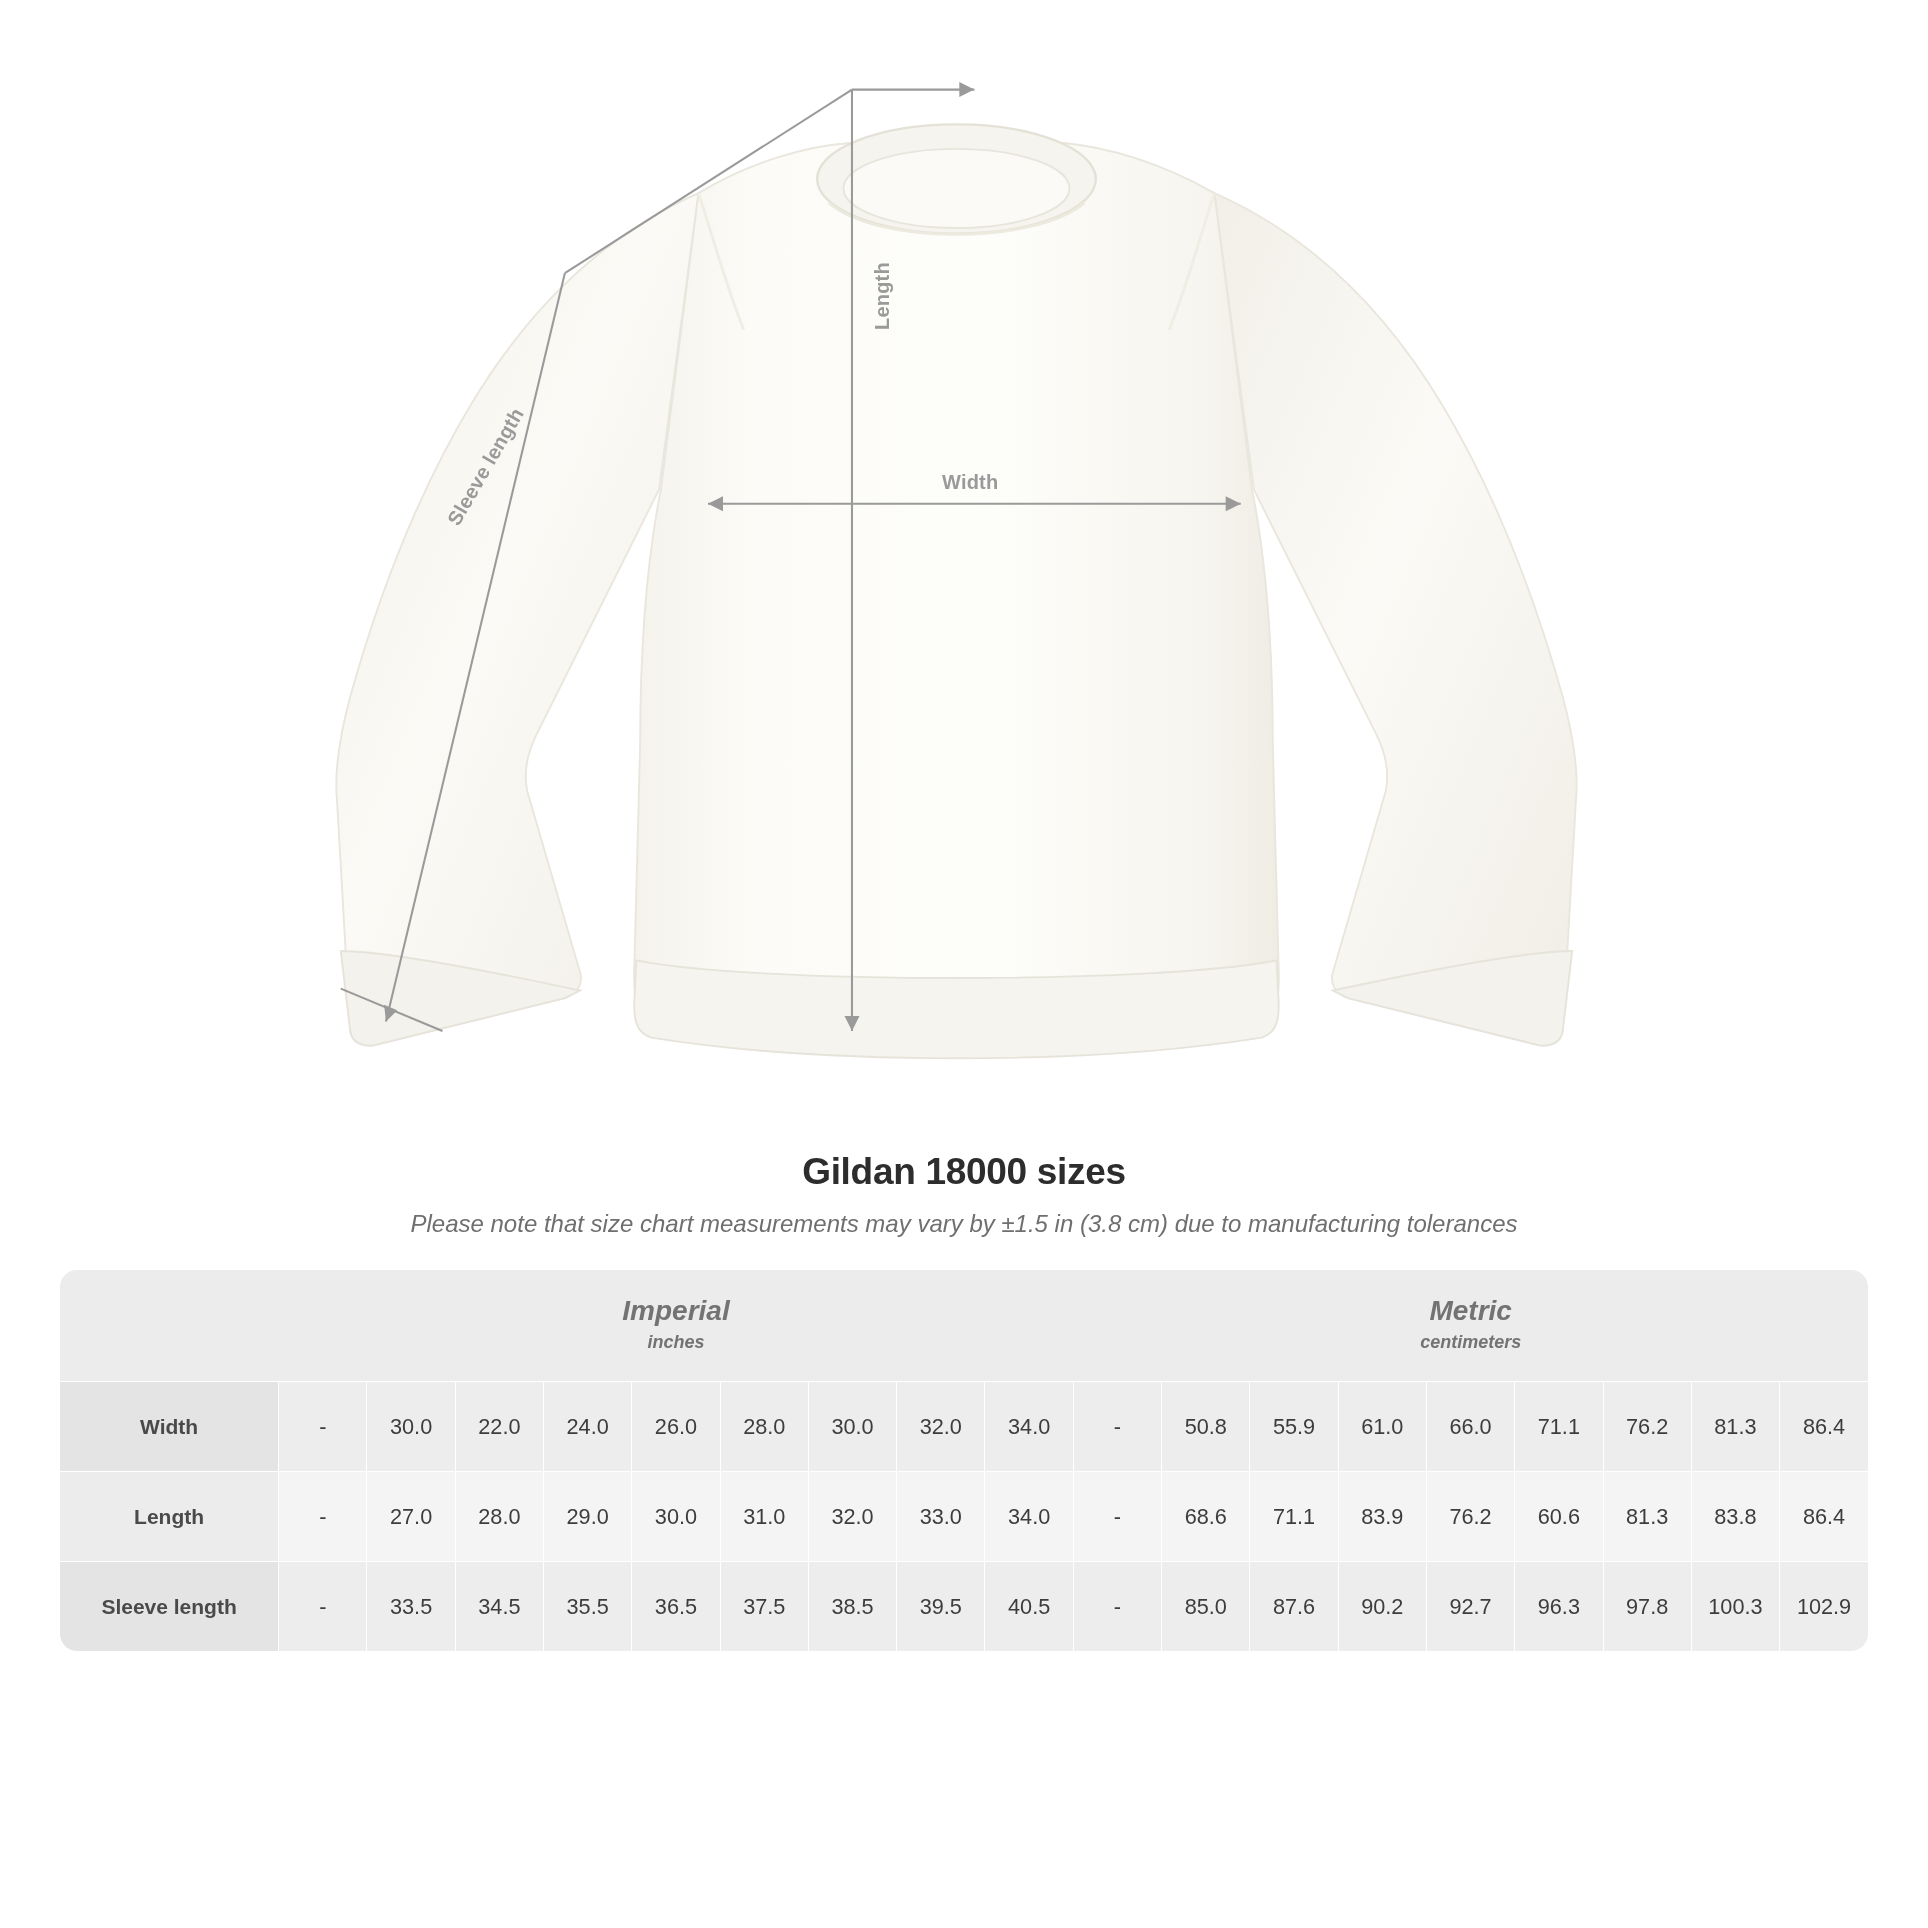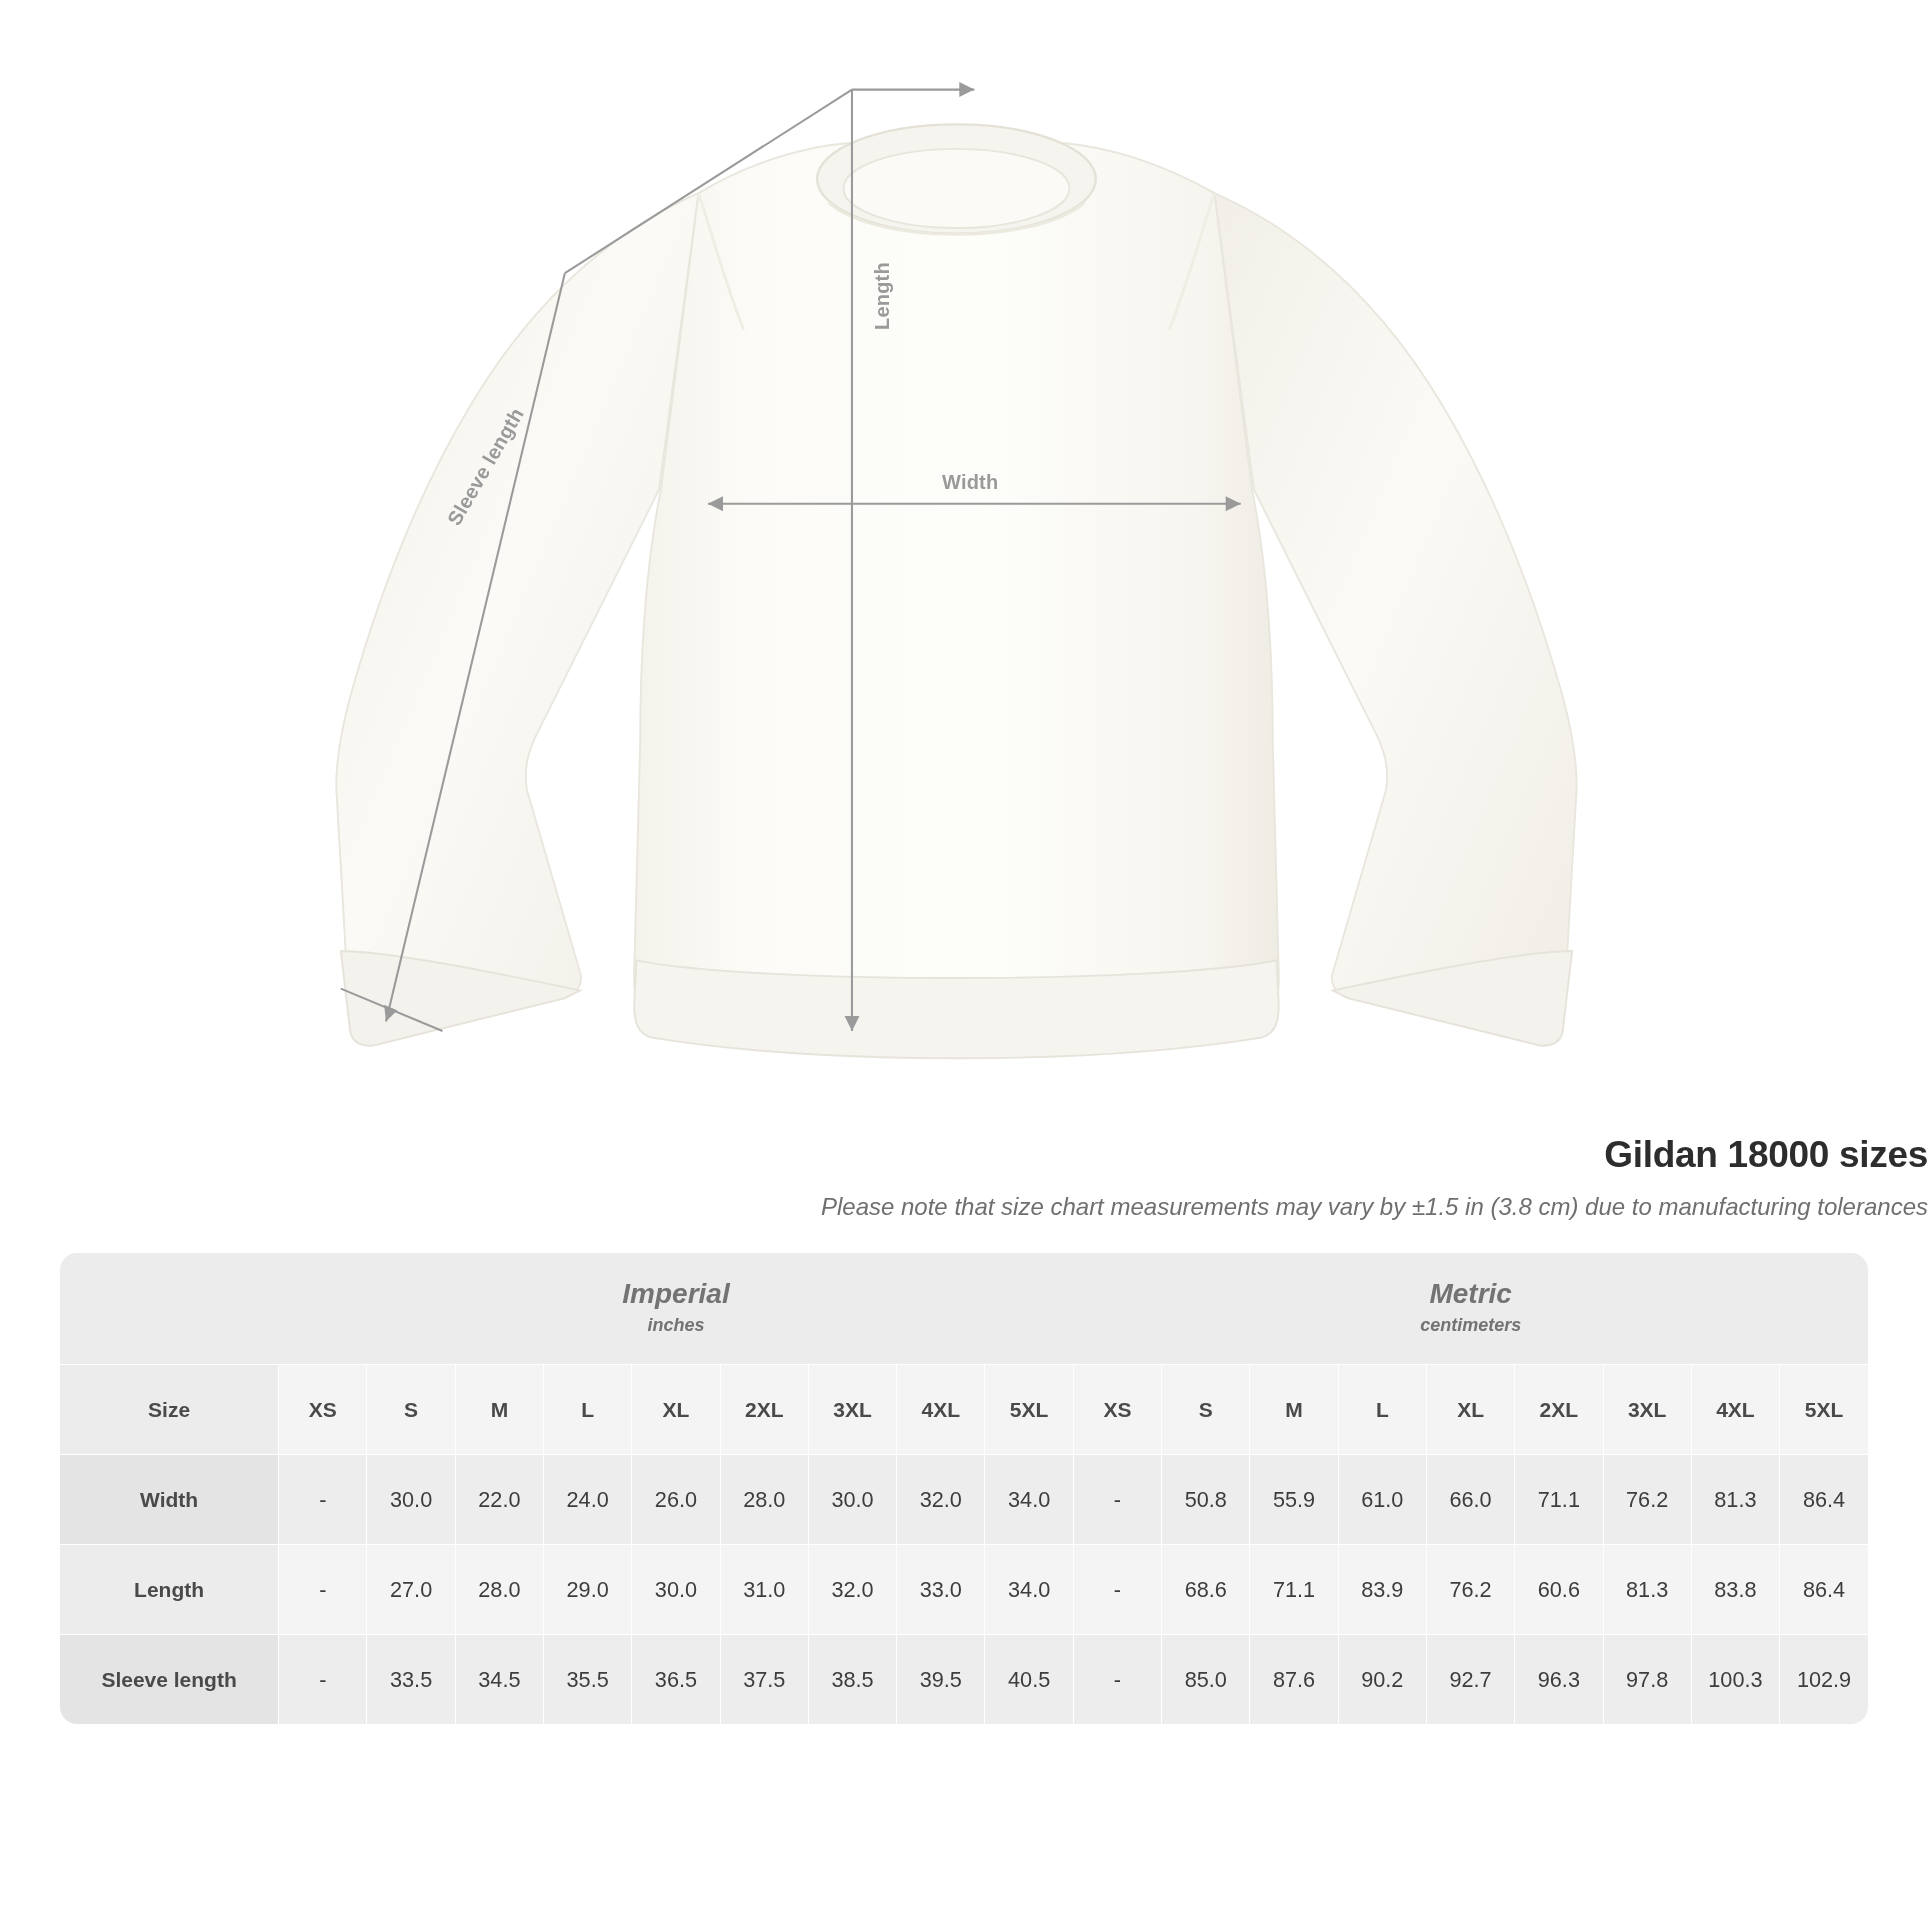--- a/index.html
+++ b/index.html
@@ -50,22 +50,22 @@
   }
   .meas-label.sleeve-label {
     left: 443px;
     top: 518px;
     transform: rotate(-60deg);
     transform-origin: left top;
   }
 
   
   .title-block {
-    text-align: right;
-    margin-top: 4px;
+    text-align: center;
+    margin-top: 21px;
   }
   .chart-title {
     font-size: 37px;
     font-weight: bold;
     color: #2d2d2d;
     letter-spacing: -0.3px;
   }
   .chart-note {
     font-size: 24px;
     font-style: italic;
@@ -247,41 +247,20 @@
           <td colspan="9">
             <div class="unit-name">Imperial</div>
             <div class="unit-sub">inches</div>
           </td>
           <td colspan="9">
             <div class="unit-name">Metric</div>
             <div class="unit-sub">centimeters</div>
           </td>
         </tr>
 
-        <tr>
-          <td class="rowhead">Size</td>
-          <td class="colhead">XS</td>
-          <td class="colhead">S</td>
-          <td class="colhead">M</td>
-          <td class="colhead">L</td>
-          <td class="colhead">XL</td>
-          <td class="colhead">2XL</td>
-          <td class="colhead">3XL</td>
-          <td class="colhead">4XL</td>
-          <td class="colhead">5XL</td>
-          <td class="colhead">XS</td>
-          <td class="colhead">S</td>
-          <td class="colhead">M</td>
-          <td class="colhead">L</td>
-          <td class="colhead">XL</td>
-          <td class="colhead">2XL</td>
-          <td class="colhead">3XL</td>
-          <td class="colhead">4XL</td>
-          <td class="colhead">5XL</td>
-        </tr>
 
         <tr class="band-alt">
           <td class="rowhead">Width</td>
           <td class="cell">-</td>
           <td class="cell">30.0</td>
           <td class="cell">22.0</td>
           <td class="cell">24.0</td>
           <td class="cell">26.0</td>
           <td class="cell">28.0</td>
           <td class="cell">30.0</td>

